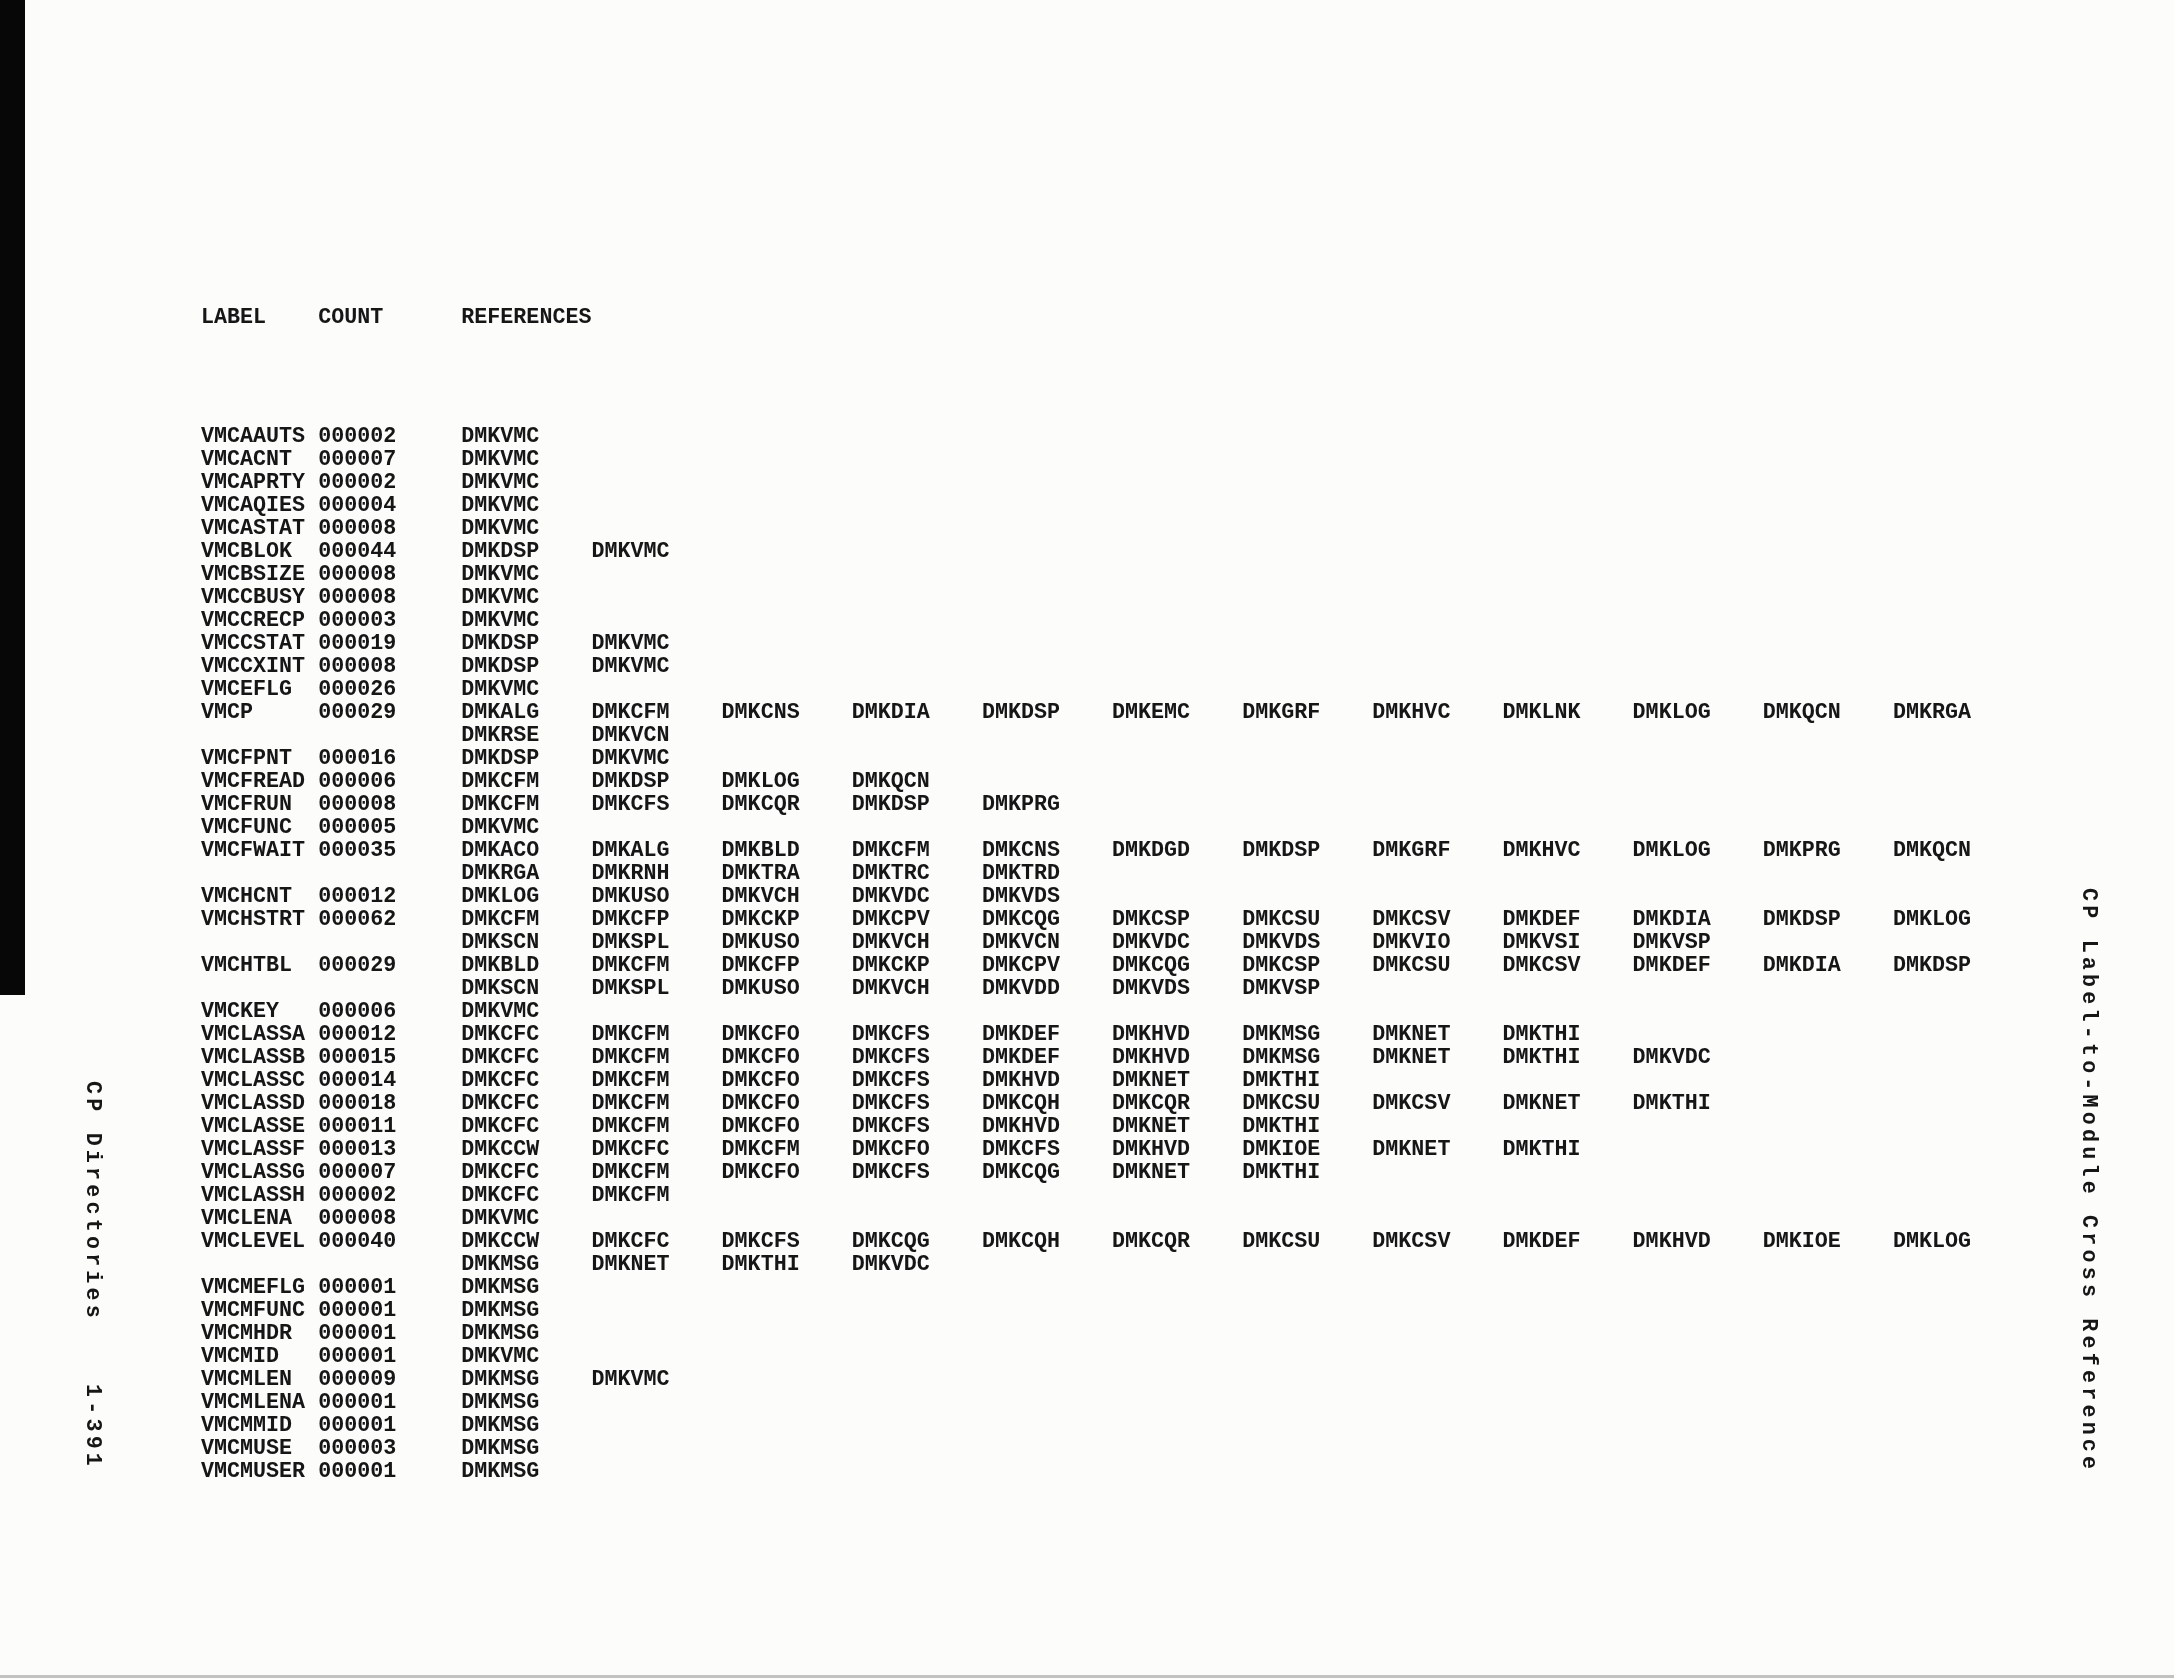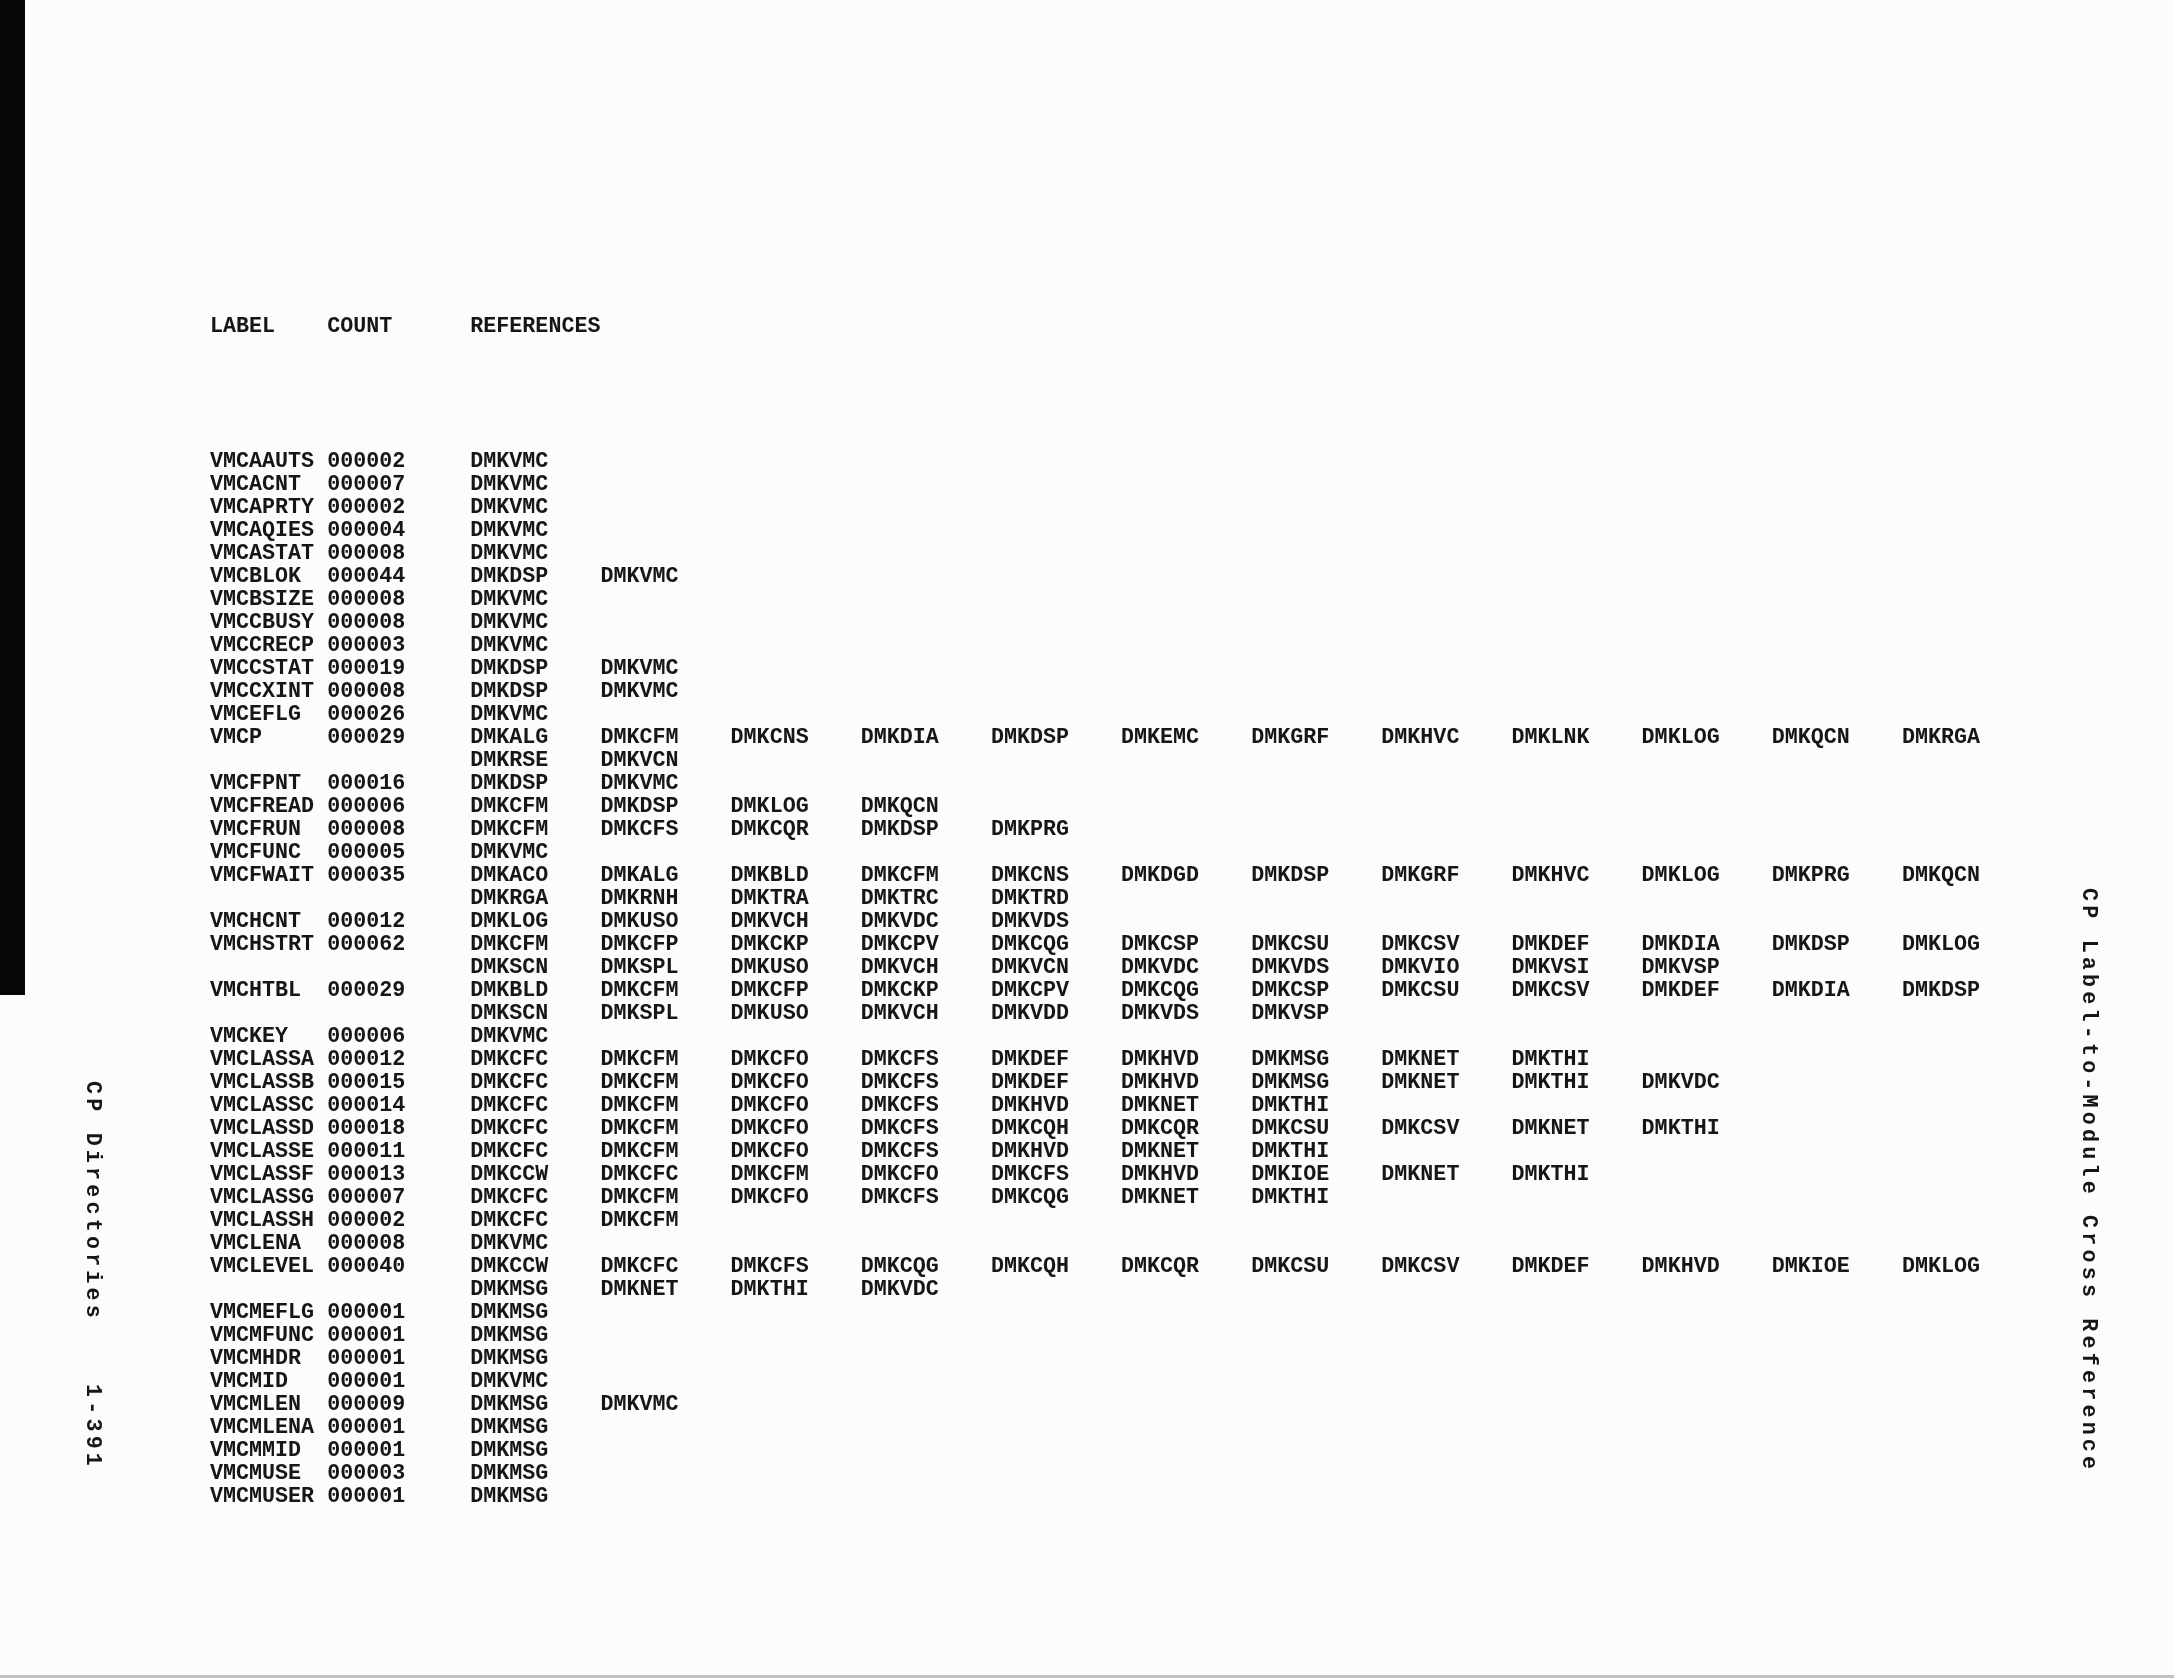--- a/index.html
+++ b/index.html
@@ -12,33 +12,33 @@
   }
   .scan-bar{
     position:absolute;left:0;top:0;width:25.4px;height:995px;
     background:#070707;
   }
   .bottom-edge{
     position:absolute;left:0;top:1675px;width:2174px;height:2.8px;
     background:#c2c2c0;
   }
   pre.mono{
-    margin:17px;position:absolute;
+    margin:8px;position:absolute;
     font-family:"Liberation Mono","DejaVu Sans Mono",monospace;
     font-weight:bold;
     color:#161616;
     white-space:pre;
   }
   .table-text{
     font-size:21.7px;
     line-height:23px;
     left:193px;
   }
   .header-line{top:298px;}
-  .body-lines{top:433px;}
+  .body-lines{top:417px;}
   .vert{
     margin:0;position:absolute;
     font-family:"Liberation Mono","DejaVu Sans Mono",monospace;
     font-weight:bold;
     color:#161616;
     white-space:pre;
     font-size:21.7px;
     letter-spacing:4.2px;
     transform:rotate(90deg);
     transform-origin:0 0;

